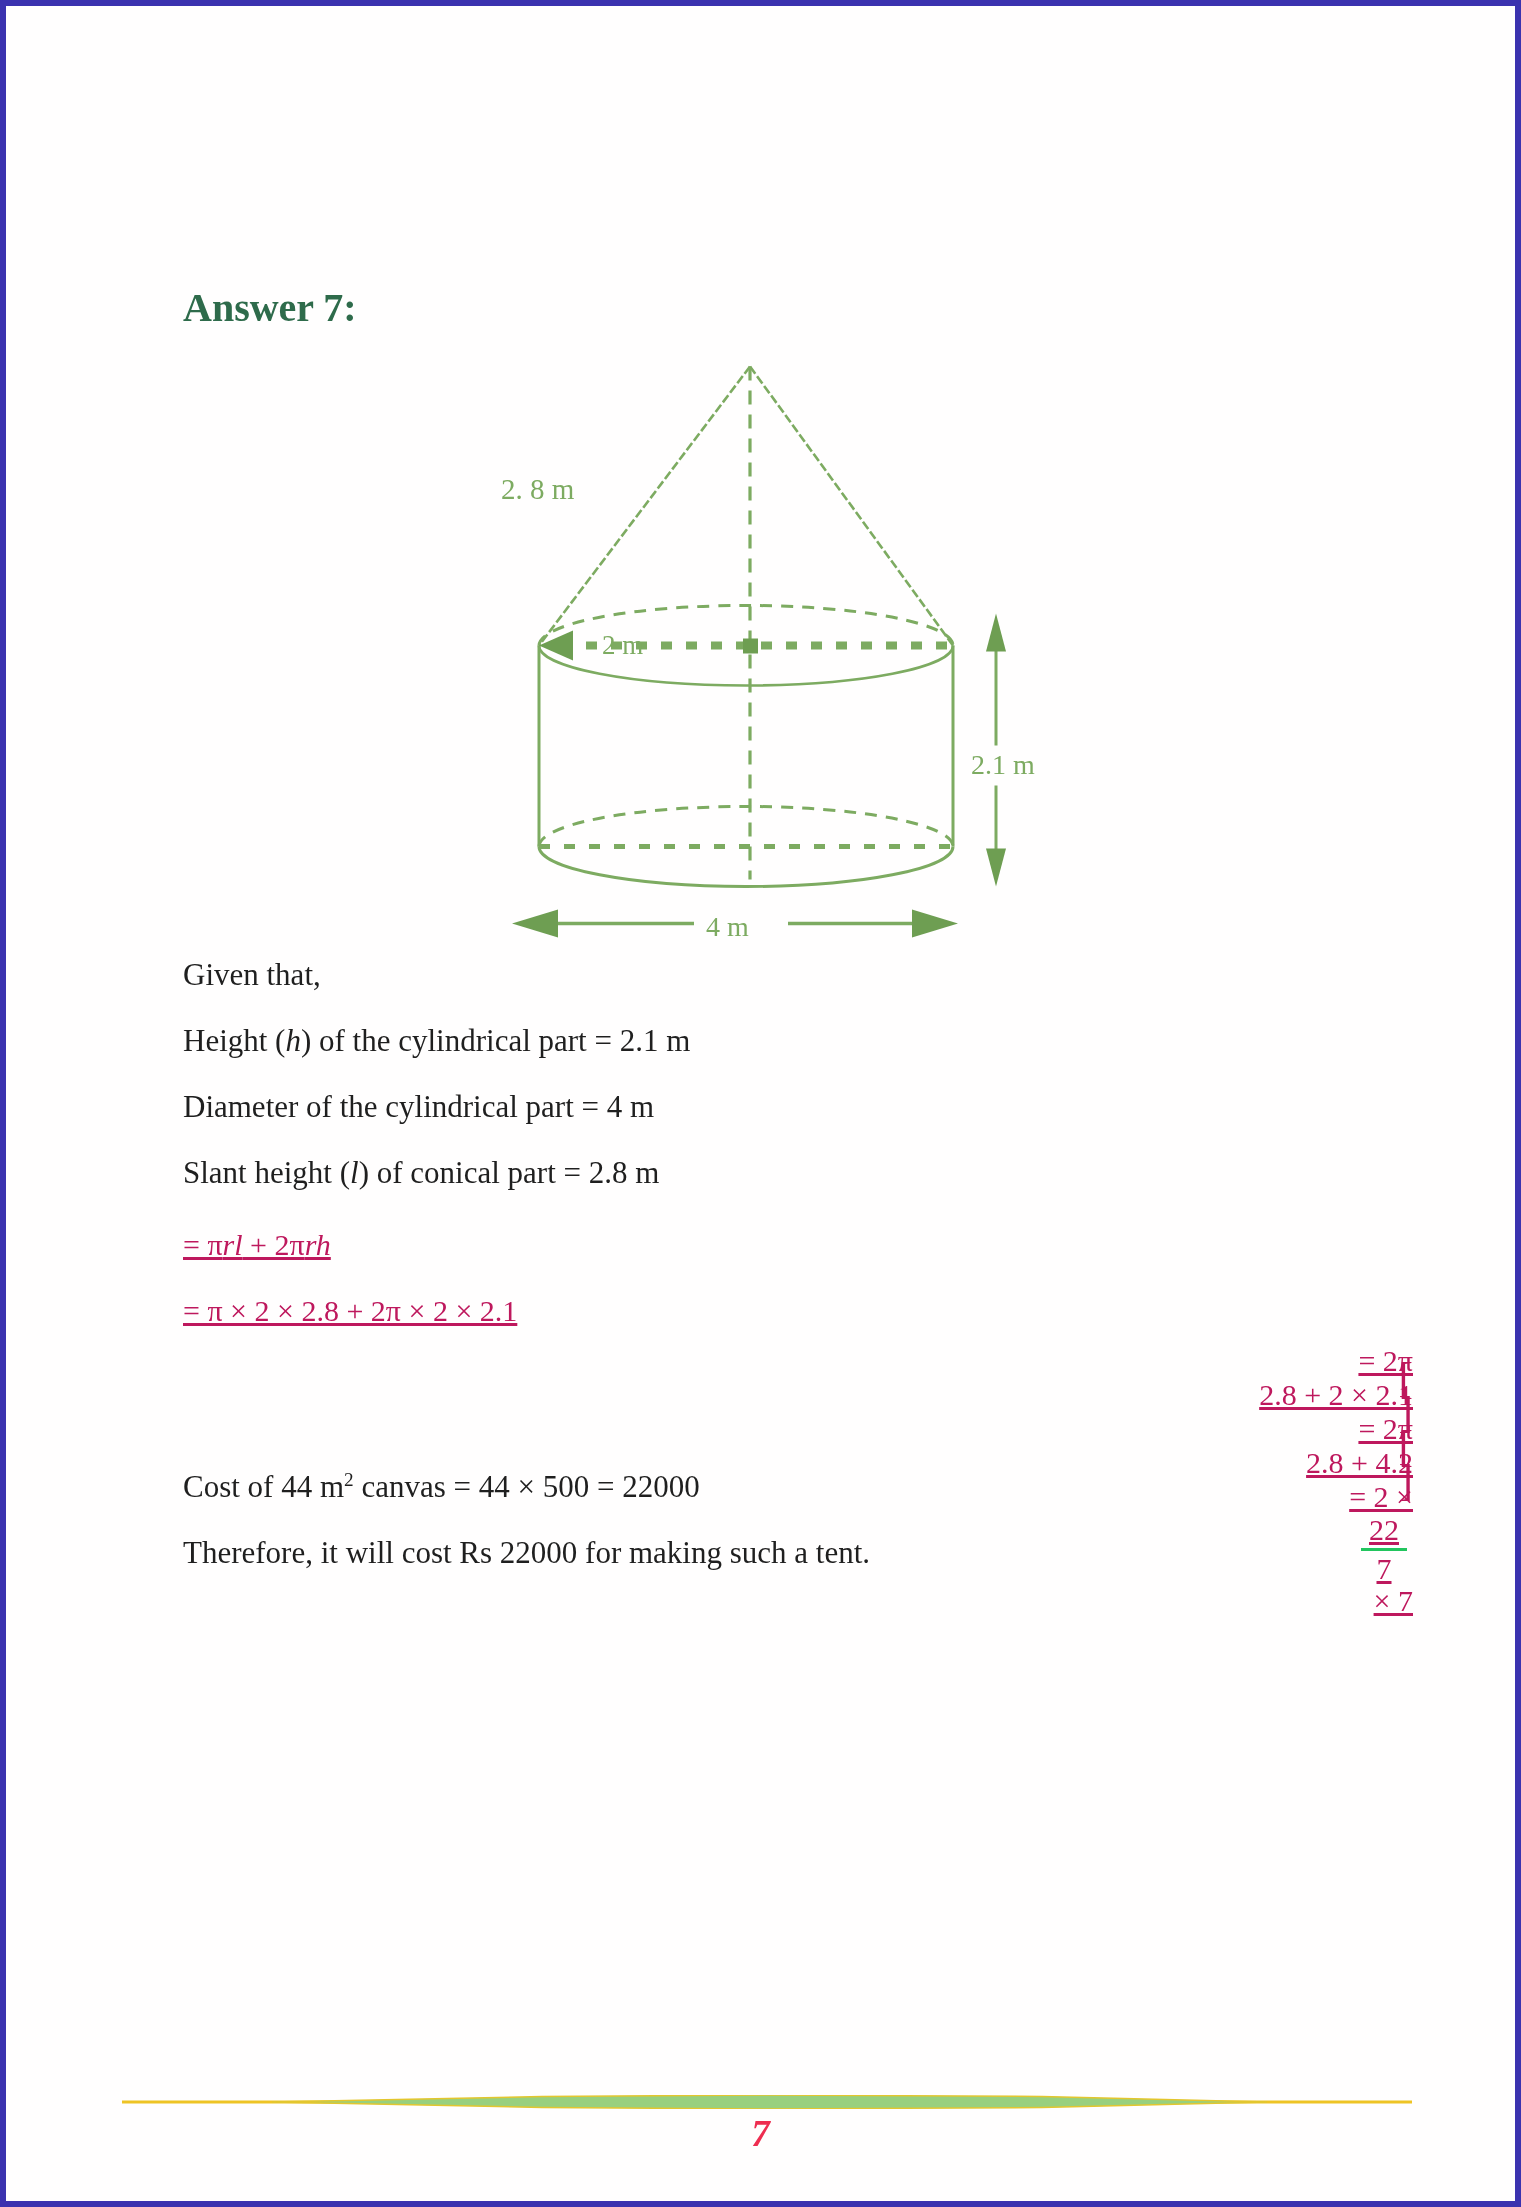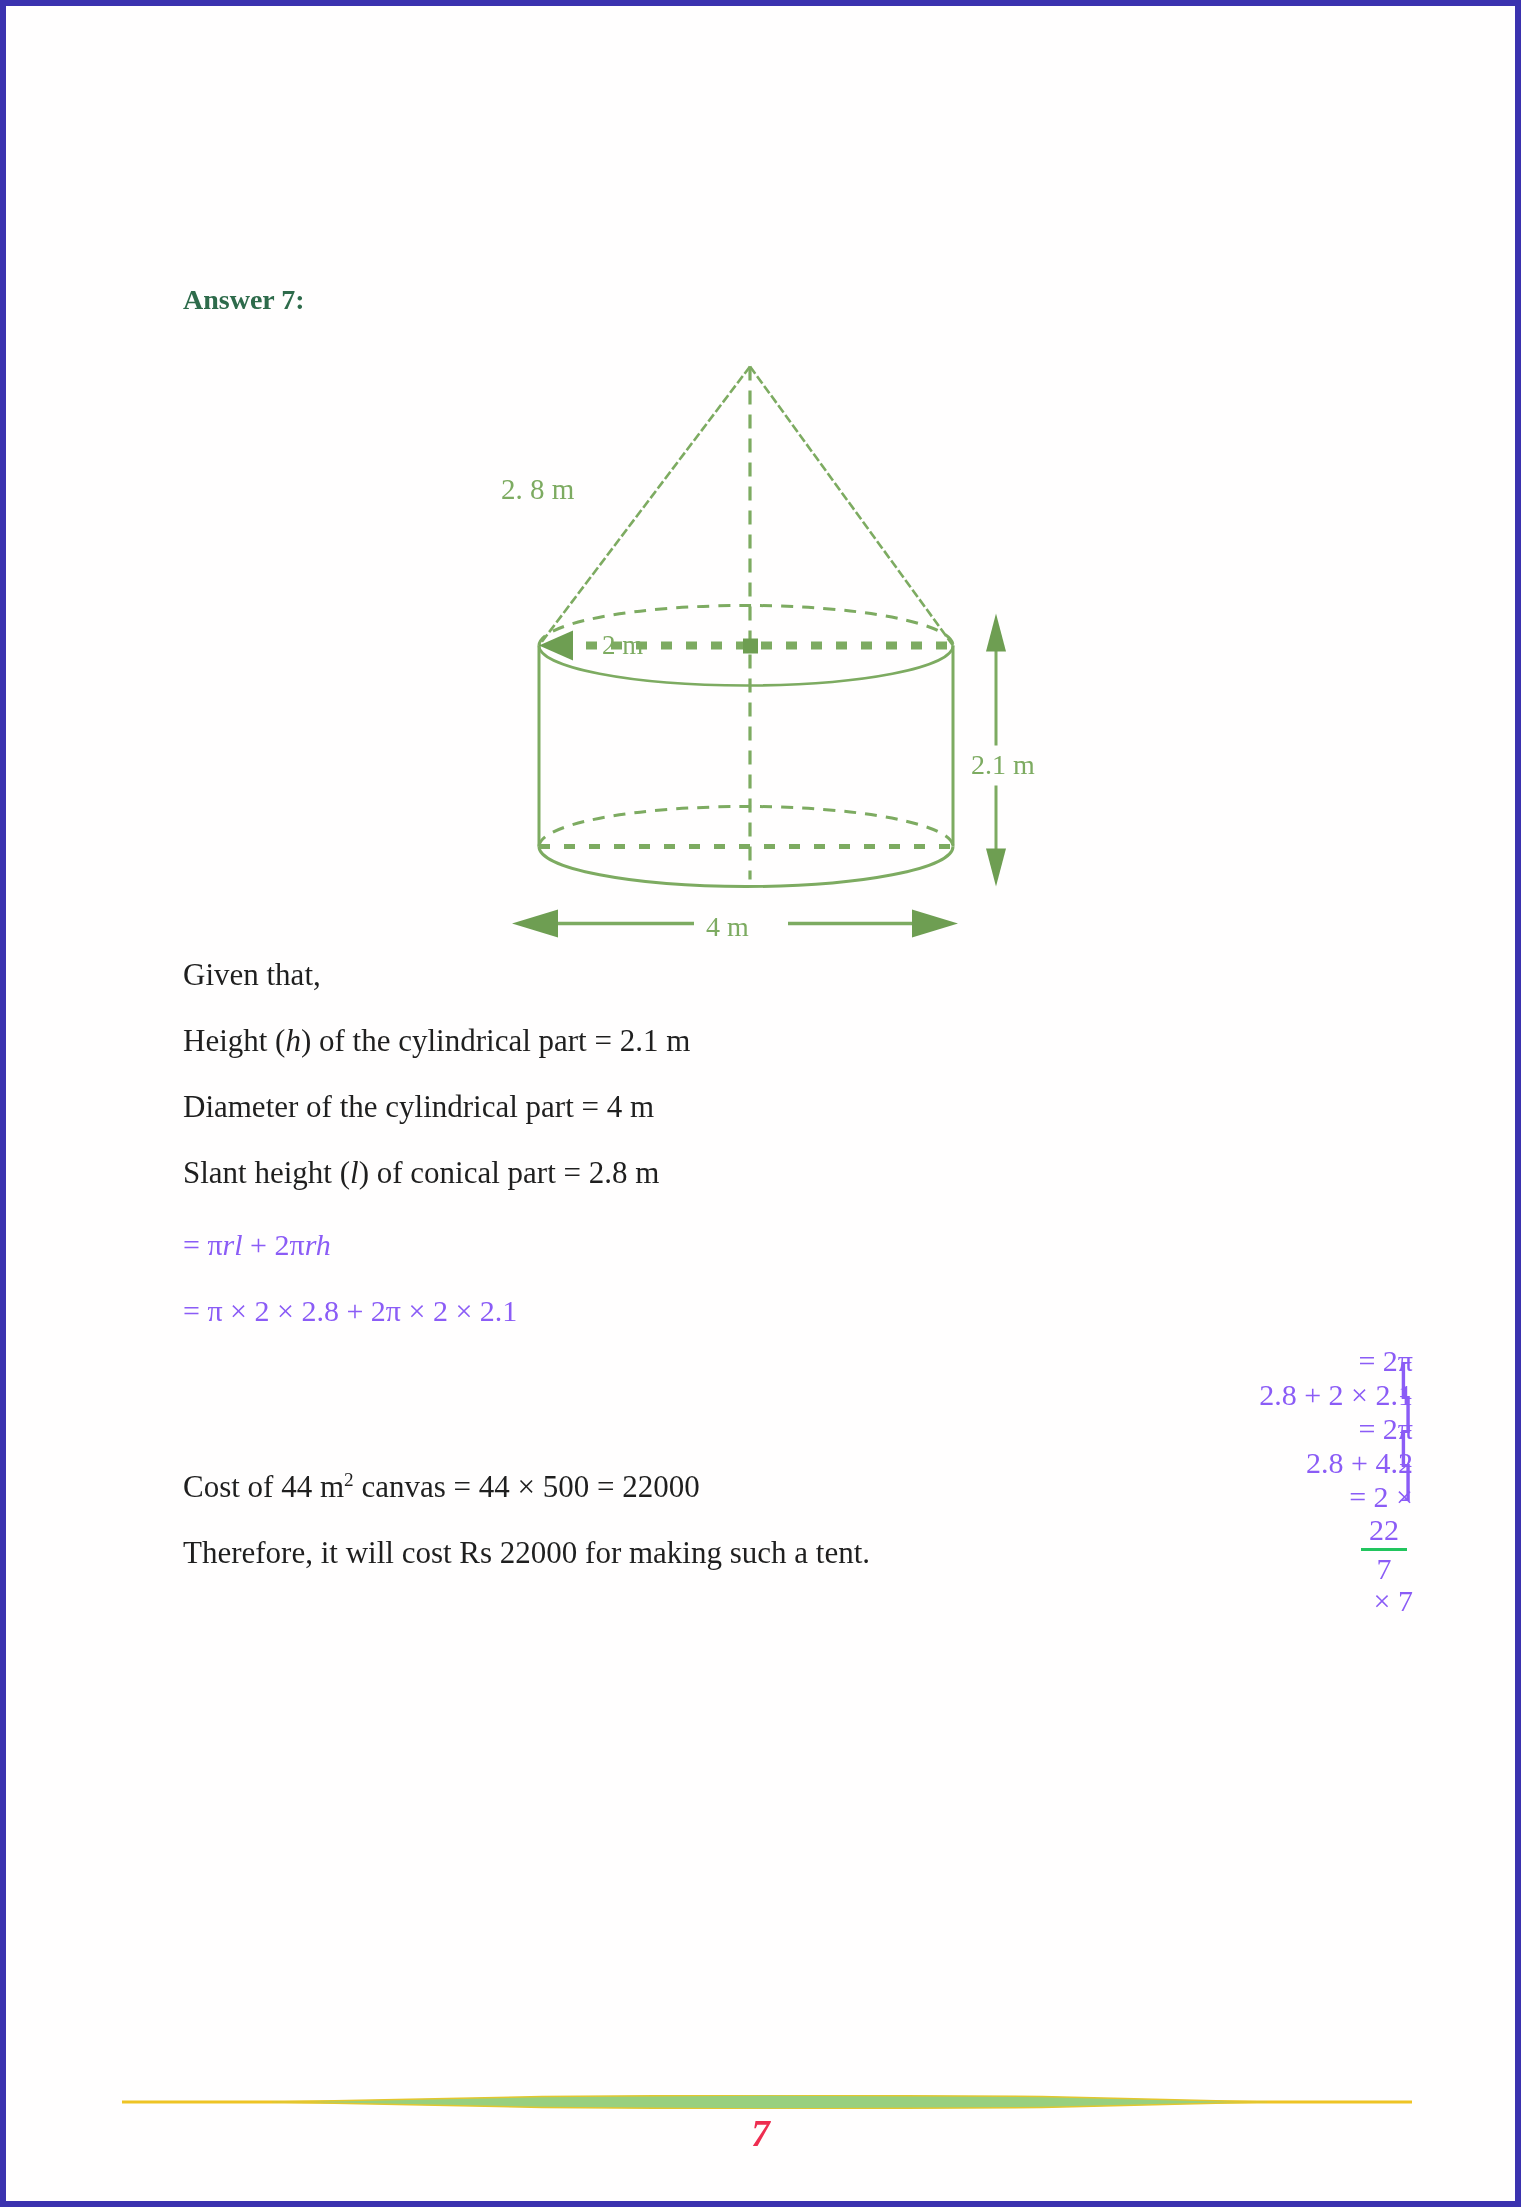--- a/index.html
+++ b/index.html
@@ -7,35 +7,35 @@
     position:relative;
     width:1521px;height:2207px;
     box-sizing:border-box;
     background:#fffefe;
     border:6px solid #3b32af;
     overflow:hidden;
     font-family:"Liberation Serif","DejaVu Serif",serif;
   }
   .heading{
     position:absolute;left:177px;top:278px;
-    font-size:28px;font-weight:bold;color:#2e6b4b;
+    font-size:40px;font-weight:bold;color:#2e6b4b;
   }
   .diagram{
     position:absolute;left:460px;top:325px;width:640px;height:635px;
   }
   .diagram text{
     font-family:"Liberation Serif","DejaVu Serif",serif;
     fill:#7dab61;
   }
   .solution{
     position:absolute;left:177px;top:936px;width:1230px;
     color:#1f1f1f;font-size:31px;
   }
   .line{line-height:66px;white-space:nowrap;}
-  .line.math{color:#8b5cf6;font-size:30px;}
+  .line.math{color:#be185d;font-size:30px;text-decoration:underline;}
   .line.math-first{margin-top:6px;}
   .line.frac-line{height:110px;display:flex;align-items:flex-end;line-height:normal;flex-direction:column;}
   .line.m44{margin-top:12px;}
   .seg.var{font-style:italic;}
   .seg.sup{font-size:0.62em;vertical-align:super;line-height:0;}
   .seg.bigbracket{font-size:1.45em;font-weight:400;vertical-align:-0.08em;line-height:0;}
   .frac{
     display:inline-block;text-align:center;vertical-align:middle;
     margin:0 6px;line-height:1.05;font-size:30px;
   }

